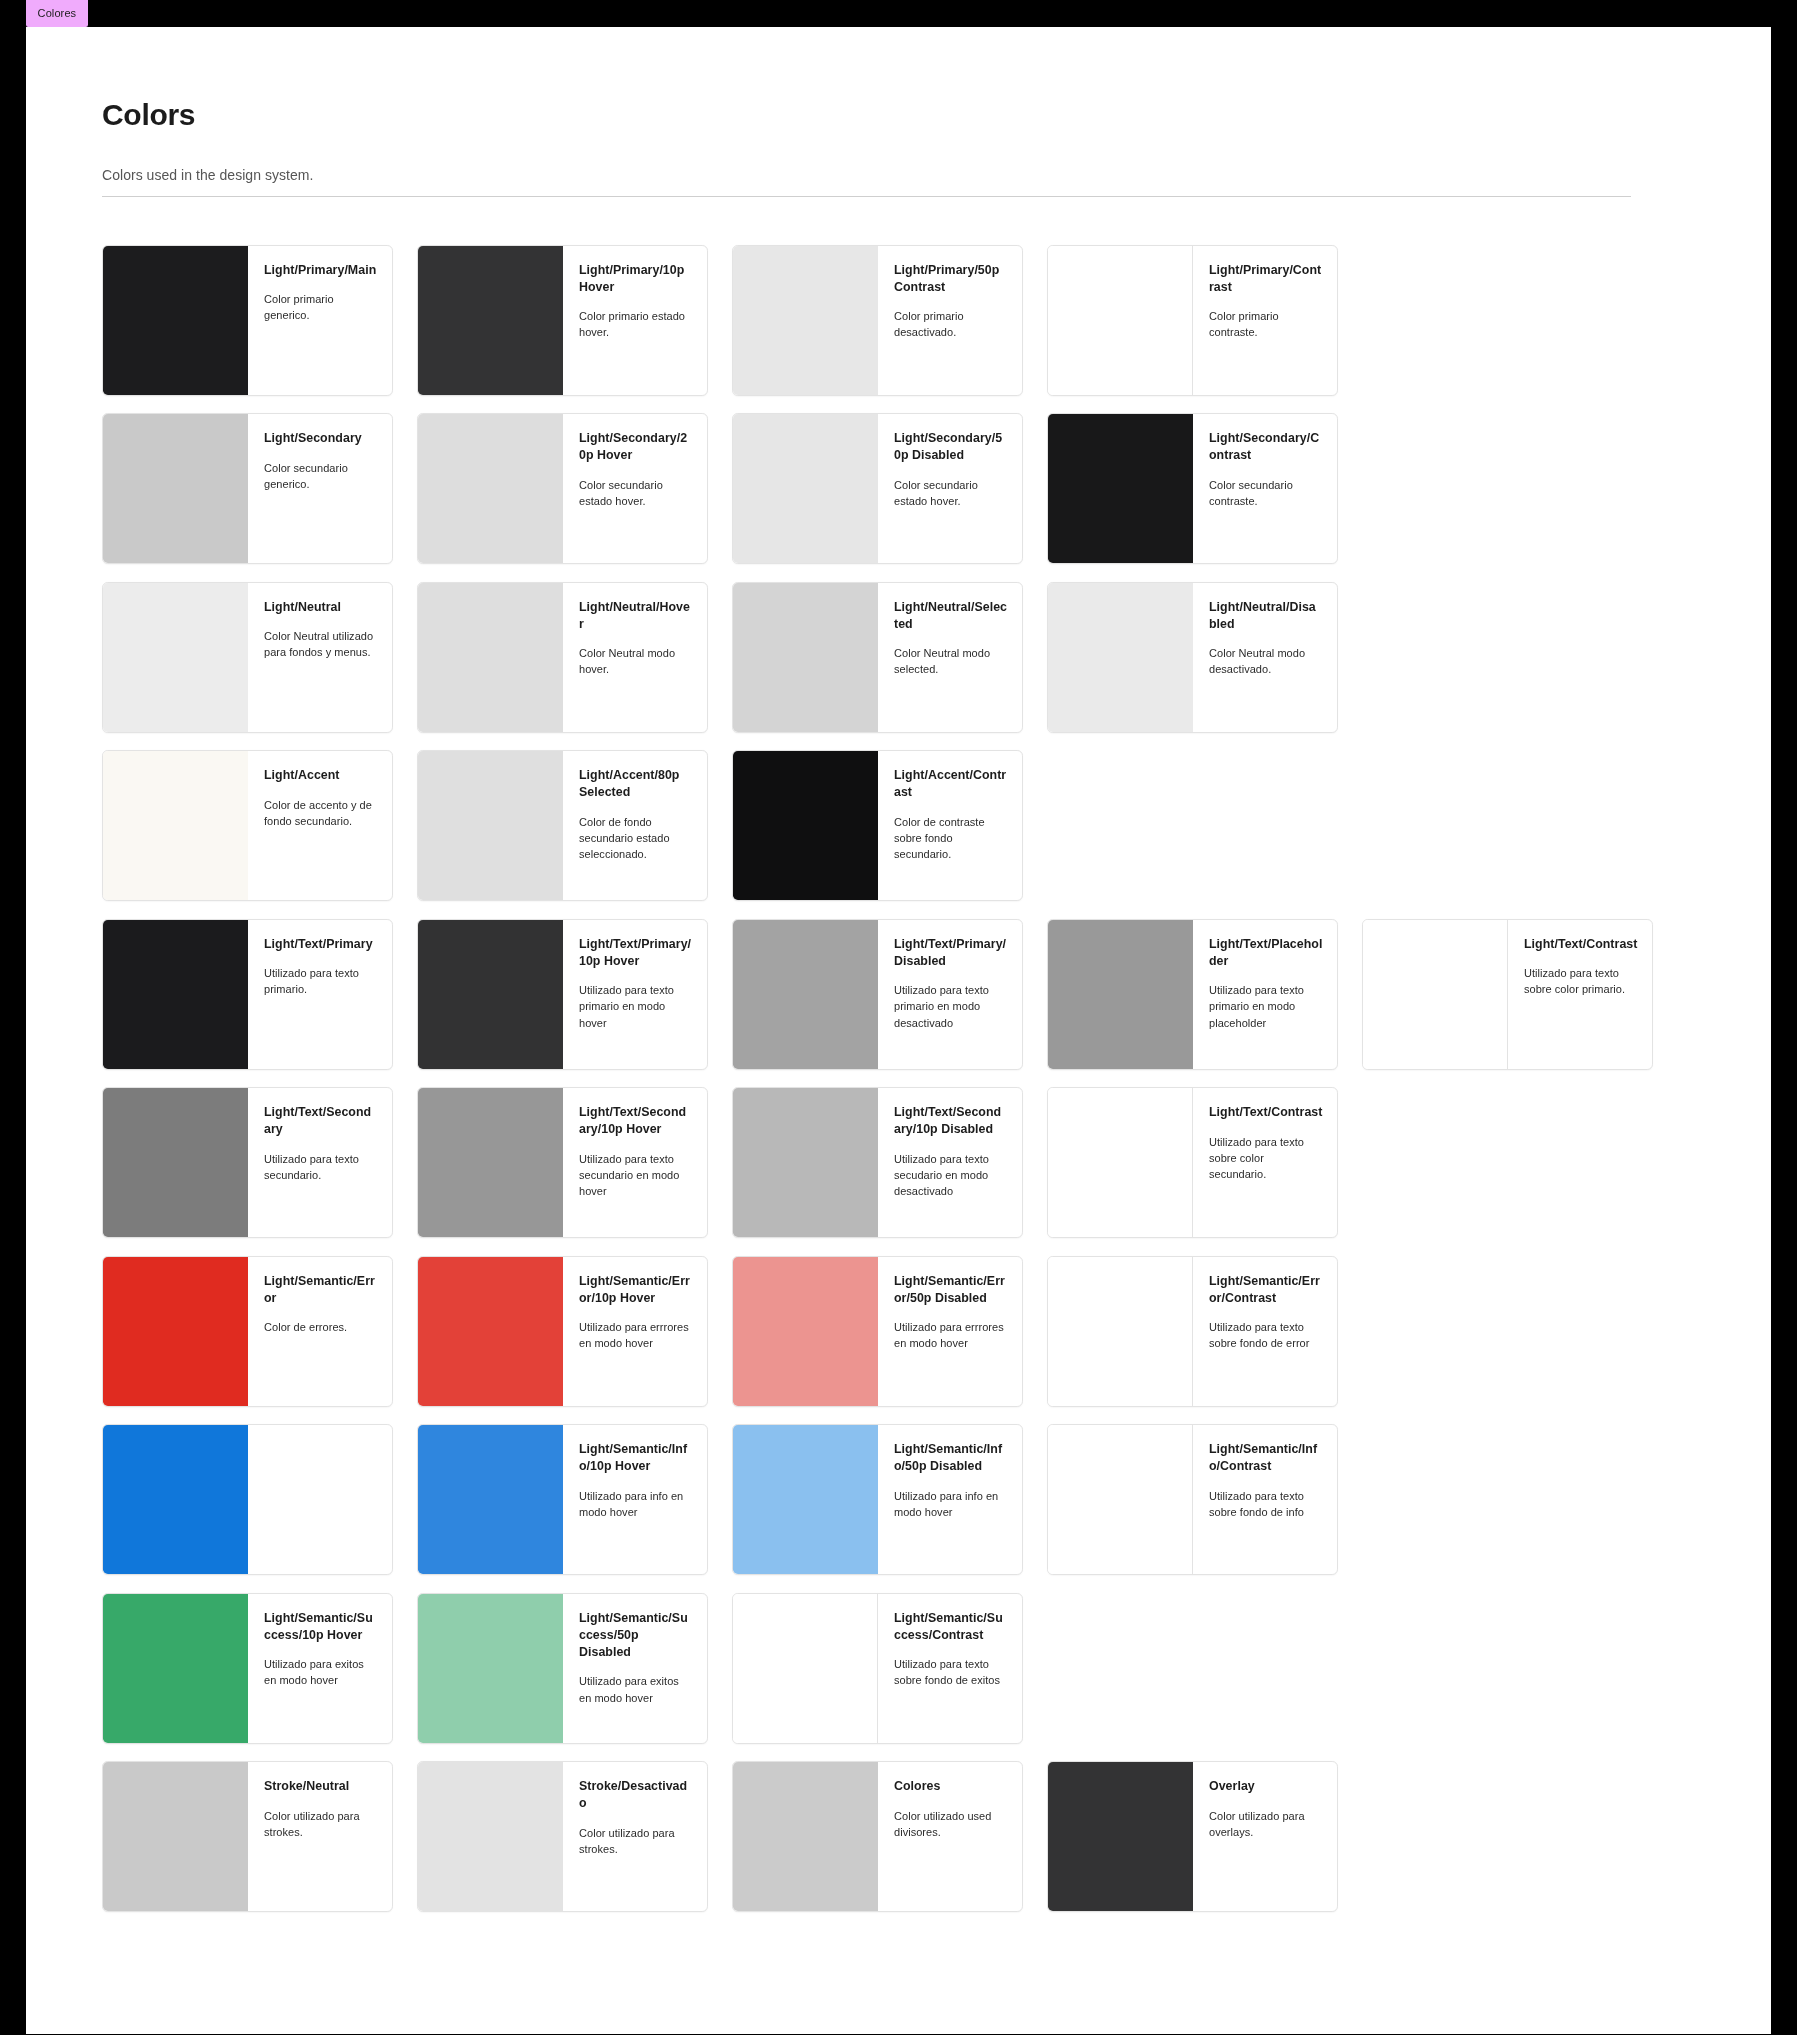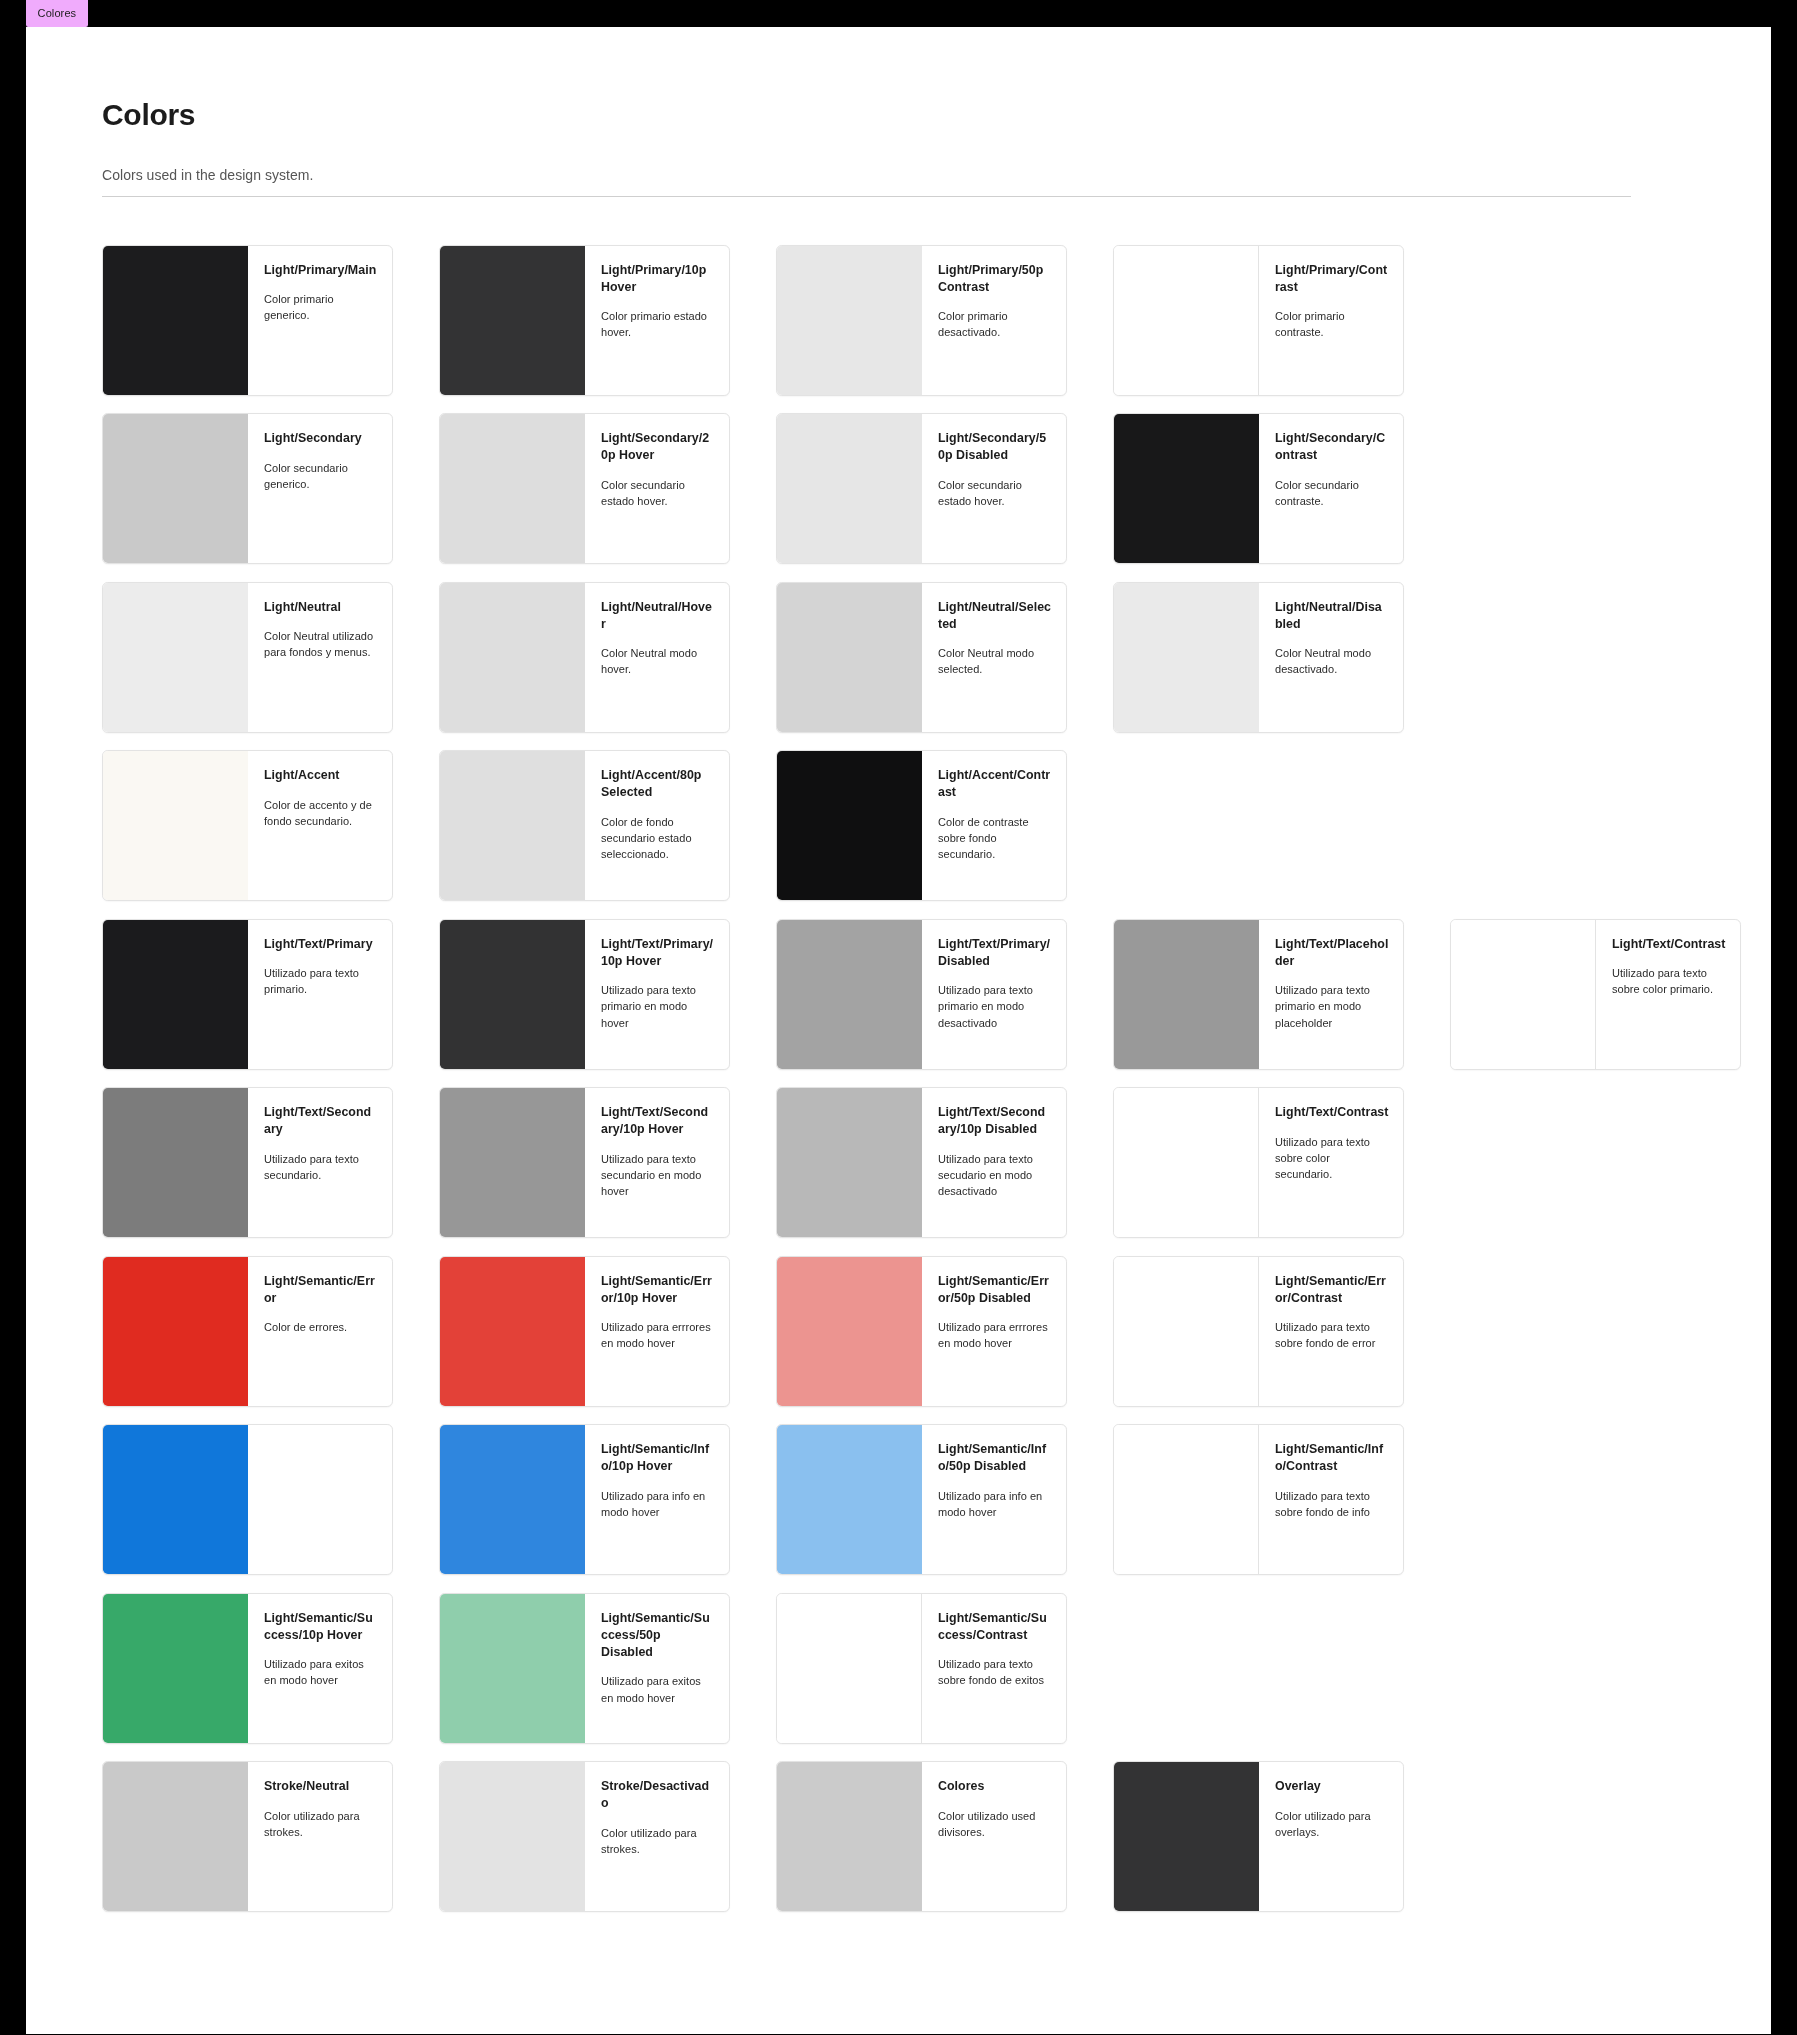--- a/index.html
+++ b/index.html
@@ -82,21 +82,21 @@
   #grid {
     margin-top: 48px;
     display: flex;
     flex-direction: column;
     gap: 17.5px;
   }
 
   .grid-row {
     display: flex;
     flex-direction: row;
-    gap: 46px;
+    gap: 24px;
   }
 
   .swatch-card {
     width: 291px;
     height: 151px;
     display: flex;
     flex-direction: row;
     background: #ffffff;
     border: 0.7px solid #e3e3e3;
     border-radius: 5.8px;

